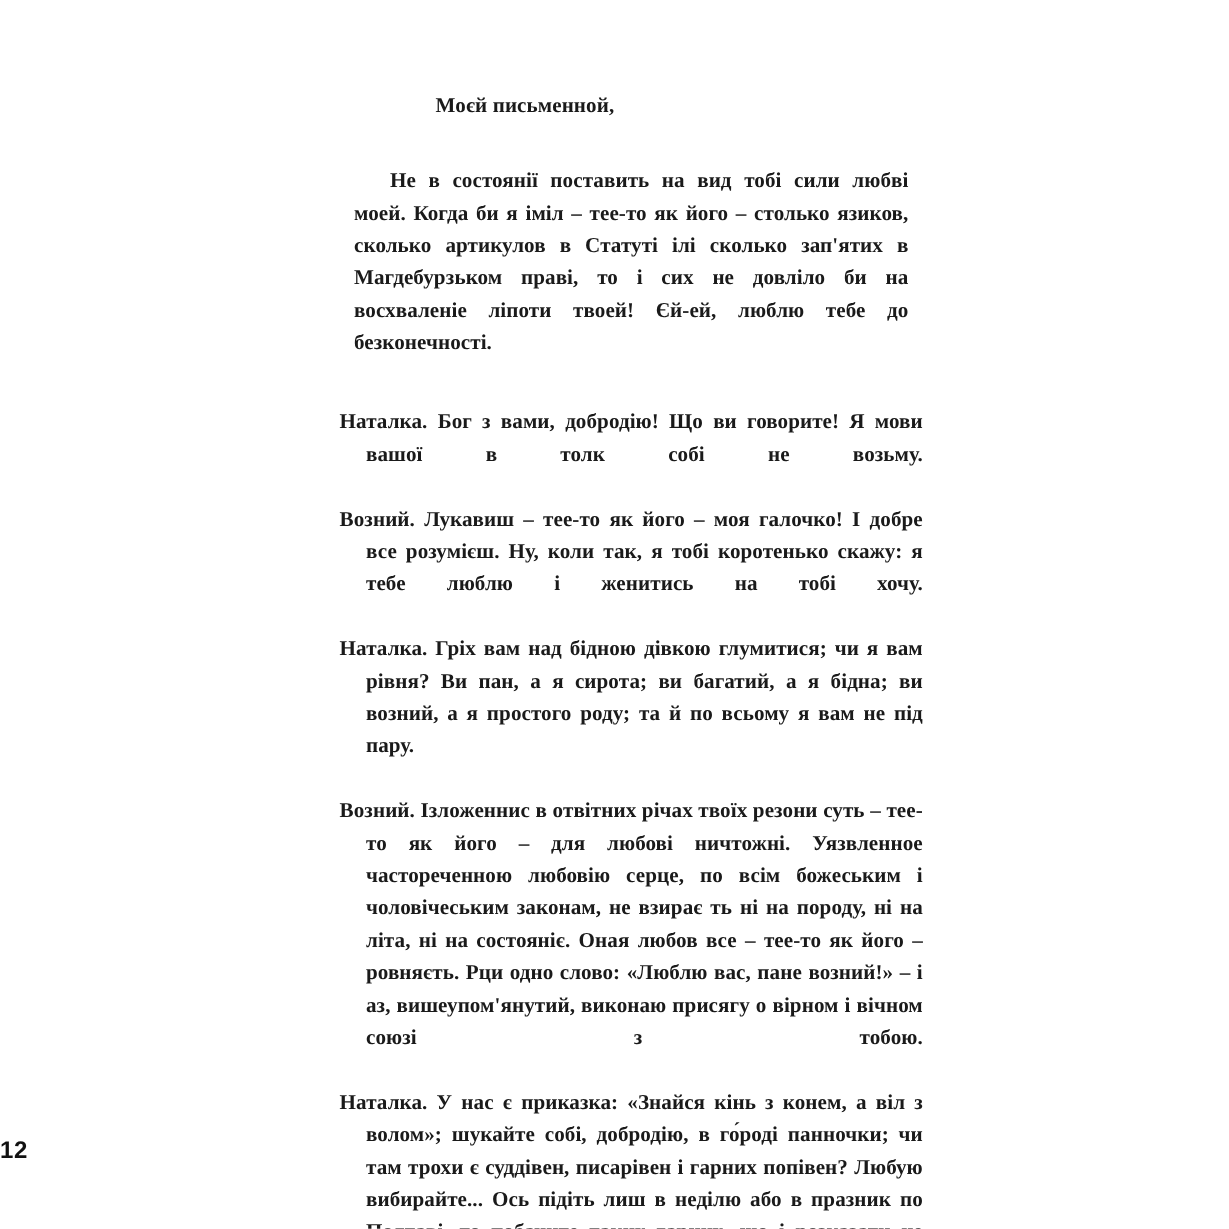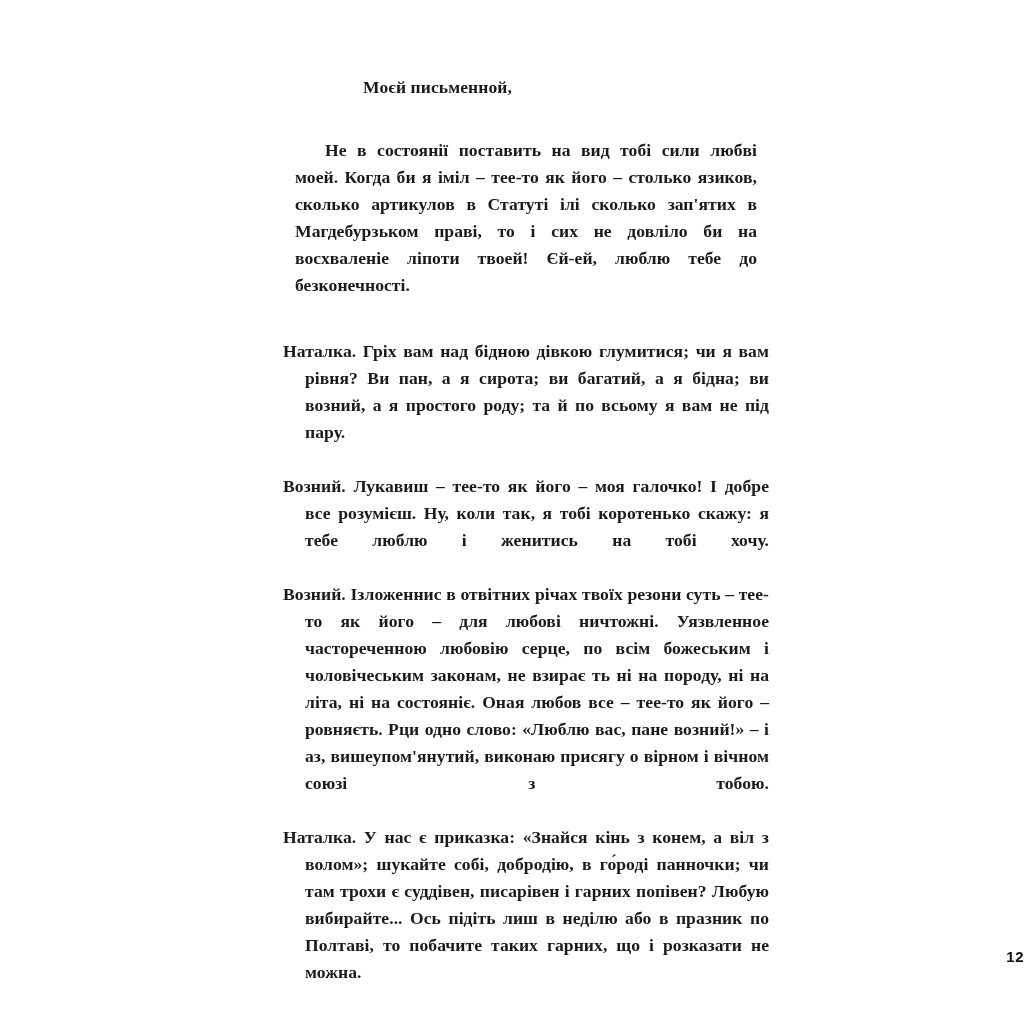--- a/index.html
+++ b/index.html
@@ -86,48 +86,51 @@
     display: inline-block;
     width: 100%;
   }
 
   
   .folio {
     position: absolute;
     left: 0;
     right: 0;
     top: 948px;
-    text-align: right;
+    text-align: left;
     font-family: "Liberation Sans", "DejaVu Sans", sans-serif;
-    font-size: 15px;
+    font-size: 20px;
     font-weight: 700;
     color: #111111;
     letter-spacing: 0.5px;
   }
 </style>
 </head>
 <body>
 
 <div class="page">
 
   <div class="text-block">
 
     <div class="epigraph">
       <span class="epigraph-line">Моєй письменной,</span>
     </div>
 
     <p class="body-para para-continuation">Не в состоянії поставить на вид тобі сили любві моей. Когда би я іміл – тее-то як його – столько язиков, сколько артикулов в Статуті ілі сколько зап'ятих в Магдебурзьком праві, то і сих не довліло би на восхваленіе ліпоти твоей! Єй-ей, люблю тебе до безконечності.</p>
 
-
     <p class="dialogue">
-      <span class="speaker">Наталка</span><span>. </span><span>Гріх вам над бідною дівкою глумитися; чи я вам рівня? Ви пан, а я сирота; ви багатий, а я бідна; ви возний, а я простого роду; та й по всьому я вам не під пару.</span>
+      <span class="speaker">Наталка</span><span>. </span><span>Бог з вами, добродію! Що ви говорите! Я мови вашої в толк собі не возьму.</span>
     </p>
 
     <p class="dialogue">
       <span class="speaker">Возний</span><span>. </span><span>Лукавиш – тее-то як його – моя галочко! І добре все розумієш. Ну, коли так, я тобі коротенько скажу: я тебе люблю і женитись на тобі хочу.</span>
+    </p>
+
+    <p class="dialogue">
+      <span class="speaker">Наталка</span><span>. </span><span>Гріх вам над бідною дівкою глумитися; чи я вам рівня? Ви пан, а я сирота; ви багатий, а я бідна; ви возний, а я простого роду; та й по всьому я вам не під пару.</span>
     </p>
 
     <p class="dialogue">
       <span class="speaker">Возний</span><span>. </span><span>Ізложеннис в отвітних річах твоїх резони суть – тее-то як його – для любові ничтожні. Уязвленное частореченною любовію серце, по всім божеським і чоловічеським законам, не взирає ть ні на породу, ні на літа, ні на состояніє. Оная любов все – тее-то як його – ровняєть. Рци одно слово: «Люблю вас, пане возний!» – і аз, вишеупом'янутий, виконаю присягу о вірном і вічном союзі з тобою.</span>
     </p>
 
     <p class="dialogue">
       <span class="speaker">Наталка</span><span>. </span><span>У нас є приказка: «Знайся кінь з конем, а віл з волом»; шукайте собі, добродію, в го́роді панночки; чи там трохи є суддівен, писарівен і гарних попівен? Любую вибирайте... Ось підіть лиш в неділю або в празник по Полтаві, то побачите таких гарних, що і розказати не можна.</span>
     </p>
 

